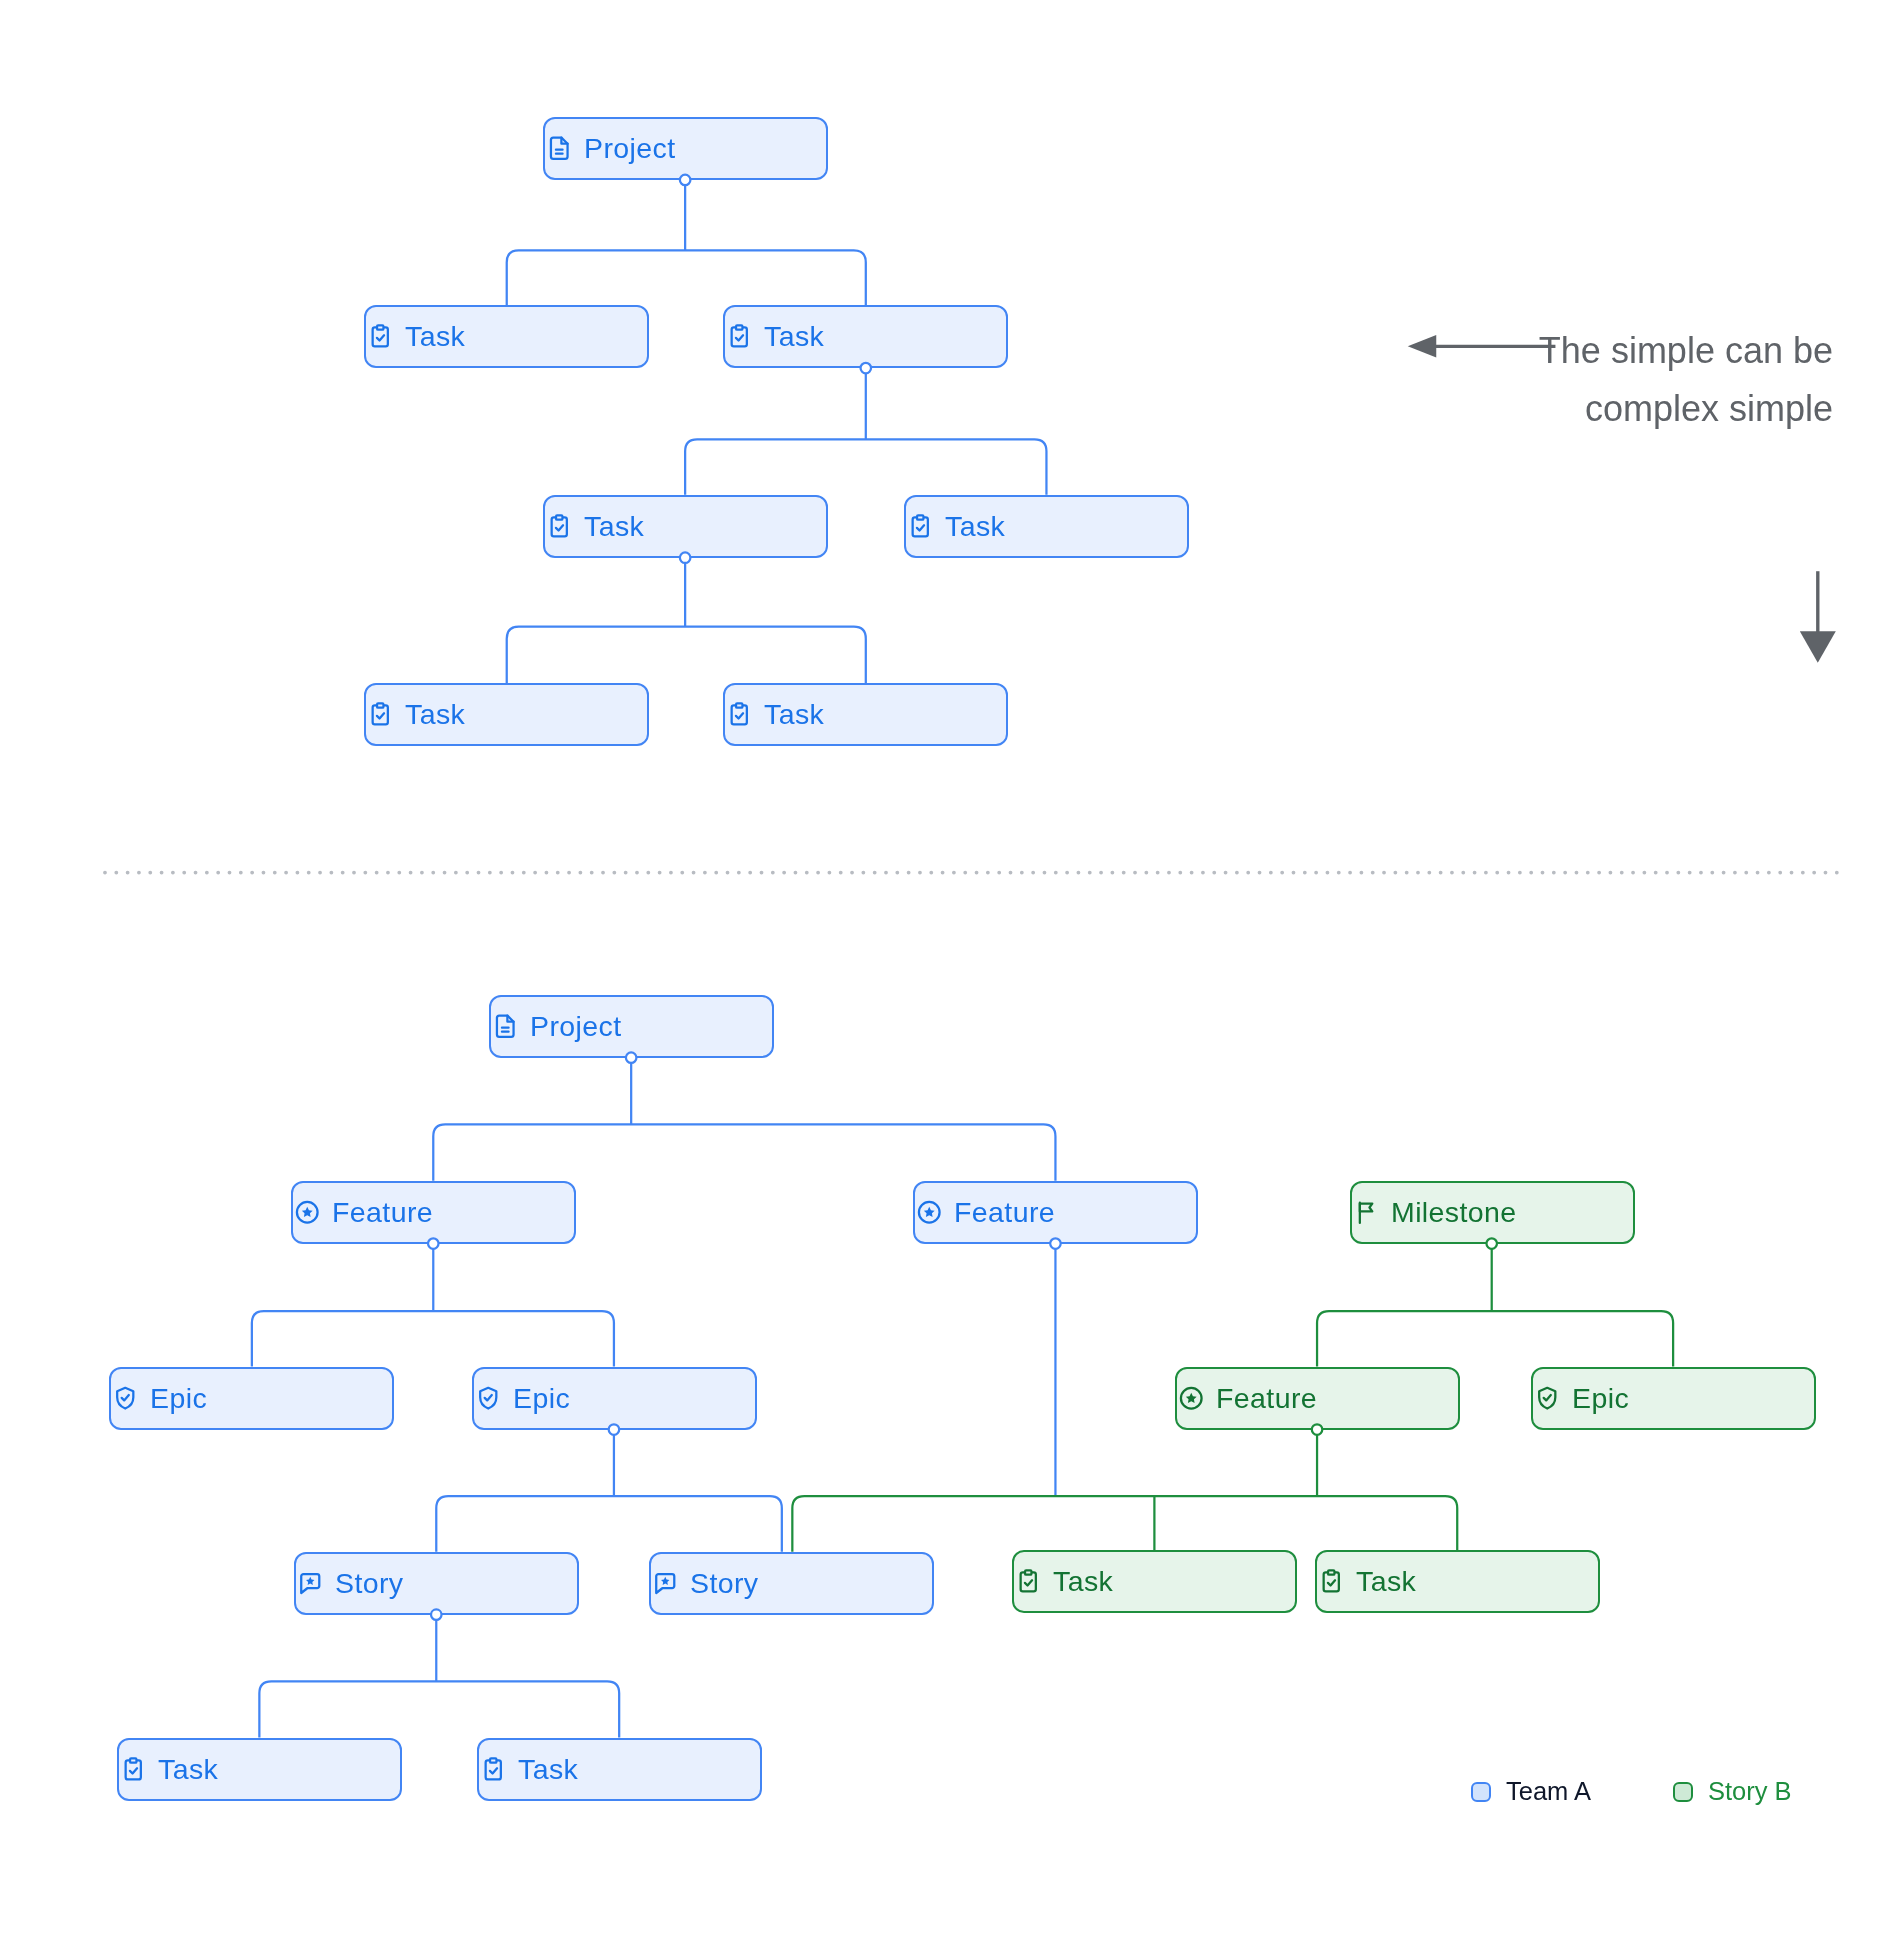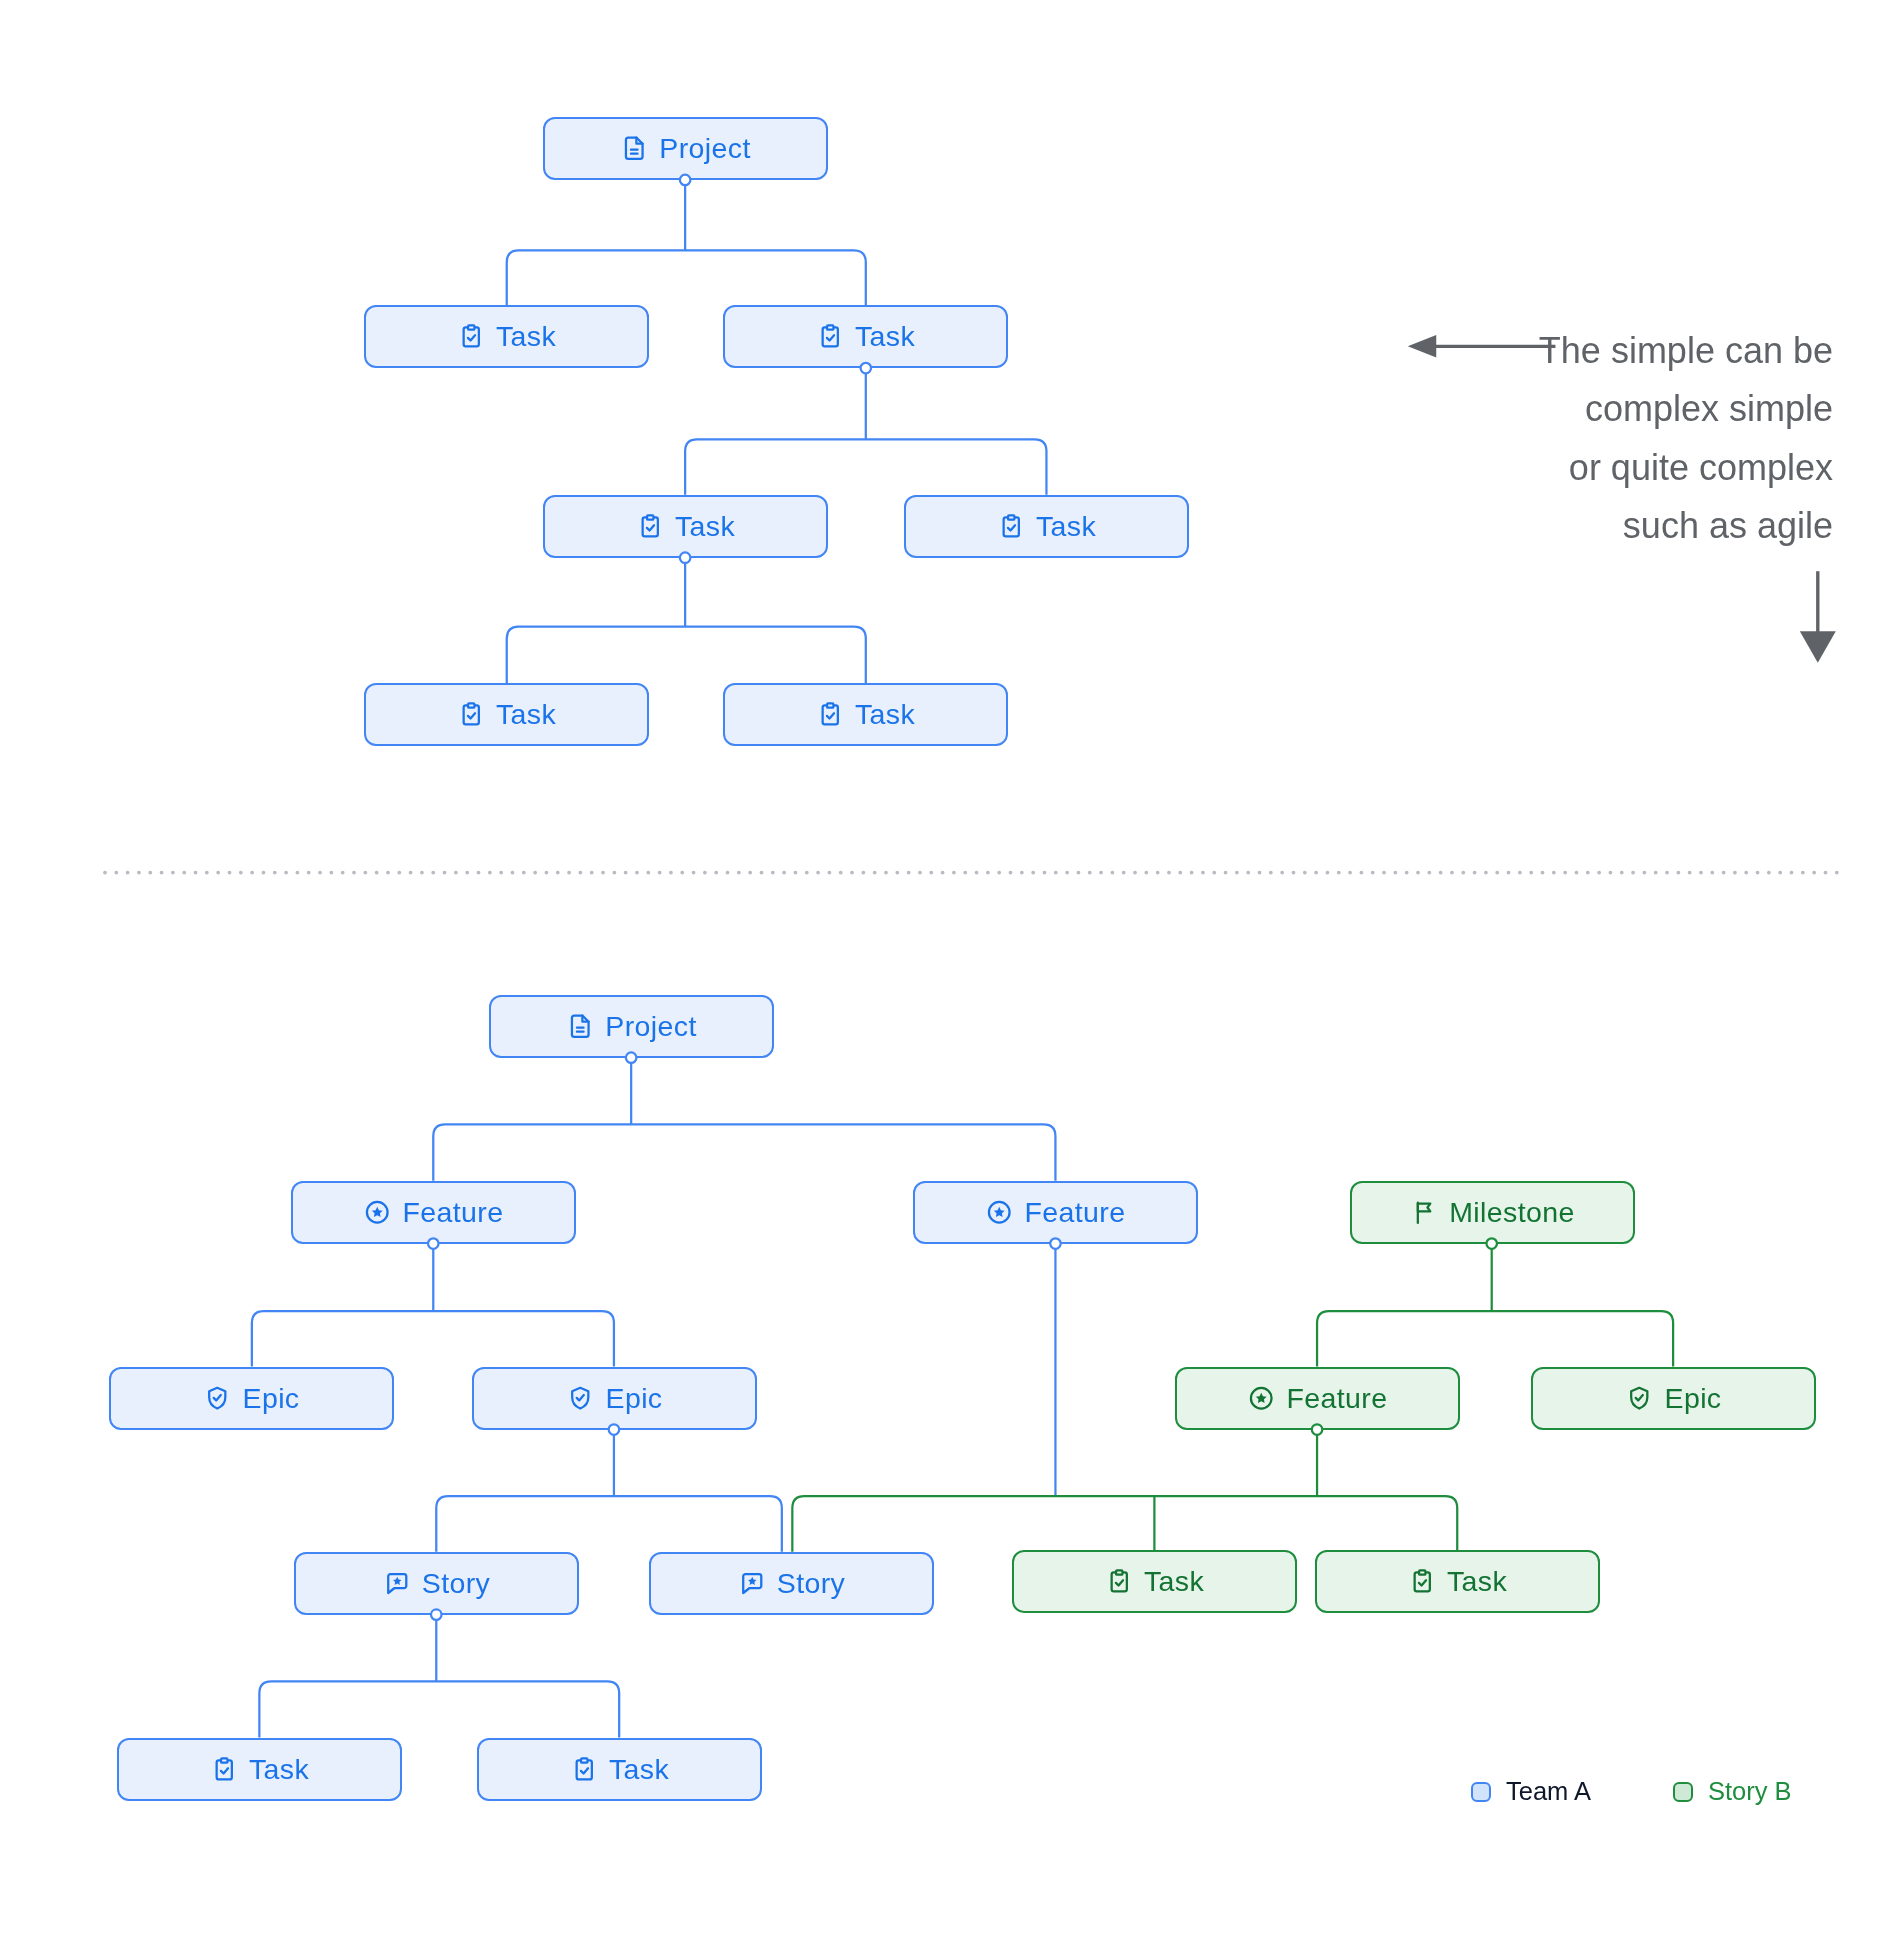--- a/index.html
+++ b/index.html
@@ -22,21 +22,20 @@
   #dots{z-index:3;pointer-events:none;}
   .node{
     position:absolute;
     width:285px;
     height:63px;
     box-sizing:border-box;
     border-radius:12px;
     border:2.2px solid;
     display:flex;
     align-items:center;
-    justify-content:center;
     gap:10.5px;
     font-size:28.5px;
     font-weight:500;
     letter-spacing:0.4px;
   }
   .team-a{border-color:#4285F4;background:#E8F0FE;color:#1A73E8;--bg:#E8F0FE;}
   .team-b{border-color:#1E8E3E;background:#E6F4EA;color:#137333;--bg:#E6F4EA;}
   .nicon{width:28.5px;height:28.5px;flex:0 0 auto;}
   .nicon *{stroke:currentColor;stroke-width:1.9;fill:none;stroke-linecap:round;stroke-linejoin:round;}
   .nicon .fillme{fill:currentColor;stroke:none;}
@@ -277,24 +276,20 @@
       <circle cx="819" cy="1907" r="7" fill="#ffffff" stroke="#4285F4" stroke-width="3"></circle>
       <circle cx="1408" cy="1659" r="7" fill="#ffffff" stroke="#4285F4" stroke-width="3"></circle>
       <circle cx="1757" cy="1907" r="7" fill="#ffffff" stroke="#1E8E3E" stroke-width="3"></circle>
       <circle cx="582" cy="2154" r="7" fill="#ffffff" stroke="#4285F4" stroke-width="3"></circle>
     </svg>
 
   <div class="note note1">
     <div>The simple can be</div>
     <div>complex simple</div>
   </div>
-  <div class="note note2">
-    <div>or quite complex</div>
-    <div>such as agile</div>
-  </div>
 
   <div class="legend-item legend-item-a">
     <span class="swatch swatch-a"></span>
     <span>Team A</span>
   </div>
   <div class="legend-item legend-item-b">
     <span class="swatch swatch-b"></span>
     <span>Story B</span>
   </div>
 </div>

